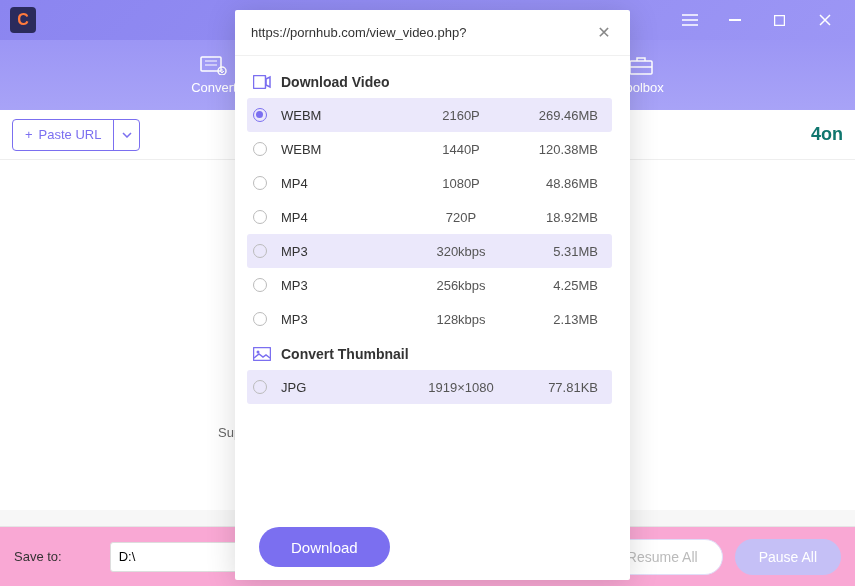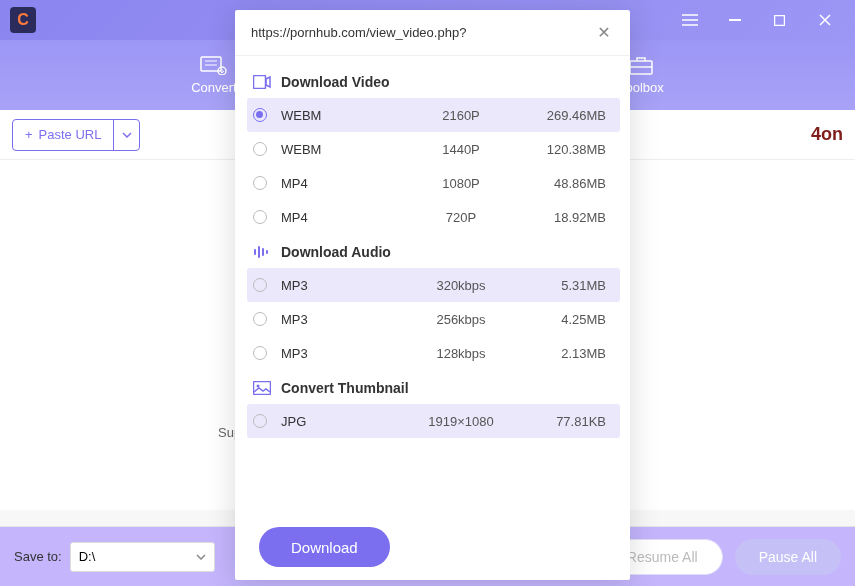--- a/index.html
+++ b/index.html
@@ -14,41 +14,41 @@
     .nav-bar { height: 70px; background: linear-gradient(180deg, #9c96f5, #a8a3f7); display: flex; align-items: center; justify-content: space-around; color: #fff; }
     .nav-item { display: flex; flex-direction: column; align-items: center; gap: 5px; cursor: pointer; }
     .nav-icon { width: 28px; height: 20px; }
     .nav-label { font-size: 13px; }
     
     .toolbar { height: 50px; background: #fff; display: flex; align-items: center; padding: 0 12px; border-bottom: 1px solid #eee; }
     .paste-btn { display: flex; align-items: center; border: 1.5px solid #7b6ff0; border-radius: 4px; height: 32px; }
     .paste-main { display: flex; align-items: center; gap: 6px; padding: 0 12px; color: #7b6ff0; font-size: 13px; cursor: pointer; }
     .paste-drop { width: 26px; height: 100%; border-left: 1.5px solid #7b6ff0; display: flex; align-items: center; justify-content: center; color: #7b6ff0; cursor: pointer; }
     .toolbar-right { margin-left: auto; display: flex; align-items: center; gap: 8px; }
-    .orange-badge { color: #7f1d1d; font-weight: bold; font-size: 18px; }
+    .orange-badge { color: #0f766e; font-weight: bold; font-size: 18px; }
     
     .content { height: 350px; background: #fff; position: relative; }
     .support-text { position: absolute; bottom: 70px; left: 218px; color: #666; font-size: 13px; }
     .support-dots { position: absolute; bottom: 70px; left: 610px; color: #666; font-size: 13px; }
     
-    .bottom-bar { position: absolute; bottom: 0; left: 0; right: 0; height: 60px; background: #c4b5fd; border-top: 1px solid #e5e5e5; display: flex; align-items: center; padding: 0 14px; }
+    .bottom-bar { position: absolute; bottom: 0; left: 0; right: 0; height: 60px; background: #f9a8d4; border-top: 1px solid #e5e5e5; display: flex; align-items: center; padding: 0 14px; gap: 40px; }
     .save-label { font-size: 13px; color: #333; margin-right: 8px; }
     .save-select { width: 145px; height: 30px; border: 1px solid #ddd; border-radius: 3px; padding: 0 8px; font-size: 13px; display: flex; align-items: center; justify-content: space-between; cursor: pointer; background: #fff; }
     .bottom-right { margin-left: auto; display: flex; gap: 12px; align-items: flex-end; }
     .pill-btn { height: 36px; padding: 0 24px; border-radius: 18px; font-size: 14px; display: flex; align-items: center; cursor: pointer; }
     .resume-btn { border: 1.5px solid #e0ddf8; color: #bbb; background: #fff; }
     .pause-btn { background: #c5c0f6; color: #fff; border: none; }
     
     
     .modal { position: absolute; top: 10px; left: 235px; width: 395px; height: 570px; background: #fff; box-shadow: 0 4px 30px rgba(0,0,0,0.15); border-radius: 2px; display: flex; flex-direction: column; }
     .modal-header { height: 46px; display: flex; align-items: center; padding: 0 16px; border-bottom: 1px solid #f0f0f0; }
     .modal-url { flex: 1; font-size: 13px; color: #333; }
     .modal-close { width: 20px; height: 20px; display: flex; align-items: center; justify-content: center; color: #888; cursor: pointer; font-size: 16px; }
     
-    .modal-body { flex: 1; overflow-y: auto; padding: 8px 0 8px 12px; position: relative; }
+    .modal-body { flex: 1; overflow-y: auto; padding: 8px 8px 8px 12px; position: relative; }
     .modal-body::-webkit-scrollbar { width: 6px; }
     .modal-body::-webkit-scrollbar-thumb { background: #d0d0d0; border-radius: 3px; }
     
     .section-header { display: flex; align-items: center; gap: 10px; padding: 10px 6px 8px; }
     .section-icon { width: 18px; height: 14px; color: #7b6ff0; }
     .section-title { font-size: 14px; font-weight: 600; color: #333; }
     
     .option-row { display: flex; align-items: center; height: 34px; padding: 0 14px 0 6px; cursor: pointer; margin-right: 10px; border-radius: 3px; }
     .option-row.selected { background: #ebe8fb; }
     .option-row.highlighted { background: #ebe8fb; }
@@ -190,26 +190,20 @@
           <span class="opt-size">48.86MB</span>
         </div>
         <div class="option-row">
           <div class="radio"></div>
           <span class="opt-format">MP4</span>
           <span class="opt-quality">720P</span>
           <span class="opt-size">18.92MB</span>
         </div>
       </div>
 
-    <div class="section-header">
-      <svg class="section-icon" viewBox="0 0 18 14">
-        <path d="M2 5v4M6 2v10M10 4v6M14 6v2" stroke="currentColor" stroke-width="2" stroke-linecap="round"></path>
-      </svg>
-      <span class="section-title">Download Audio</span>
-    </div>
     <div id="audio-options">
         <div class="option-row highlighted">
           <div class="radio"></div>
           <span class="opt-format">MP3</span>
           <span class="opt-quality">320kbps</span>
           <span class="opt-size">5.31MB</span>
         </div>
         <div class="option-row">
           <div class="radio"></div>
           <span class="opt-format">MP3</span>

